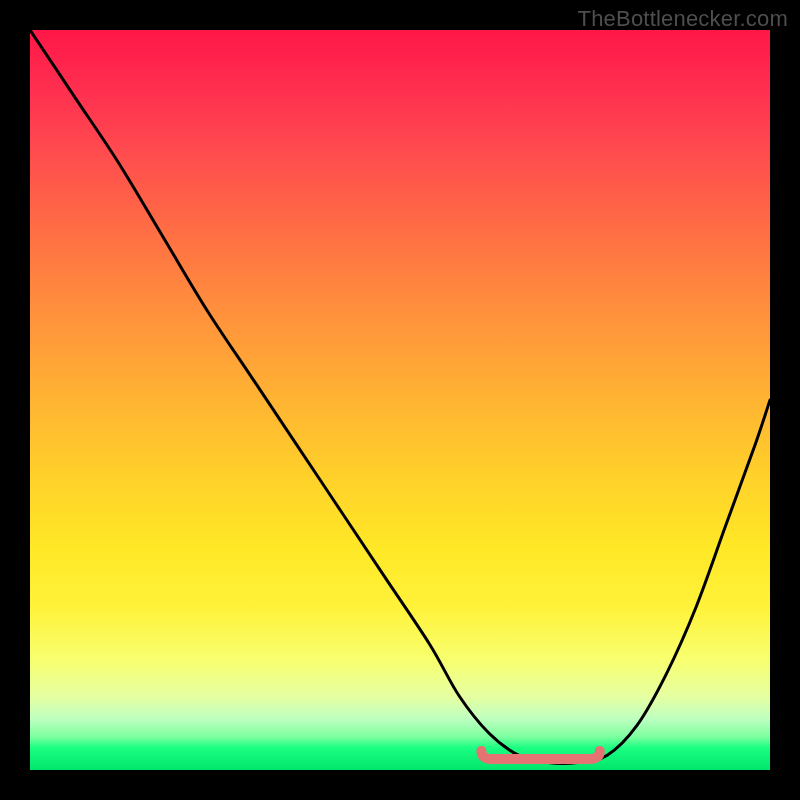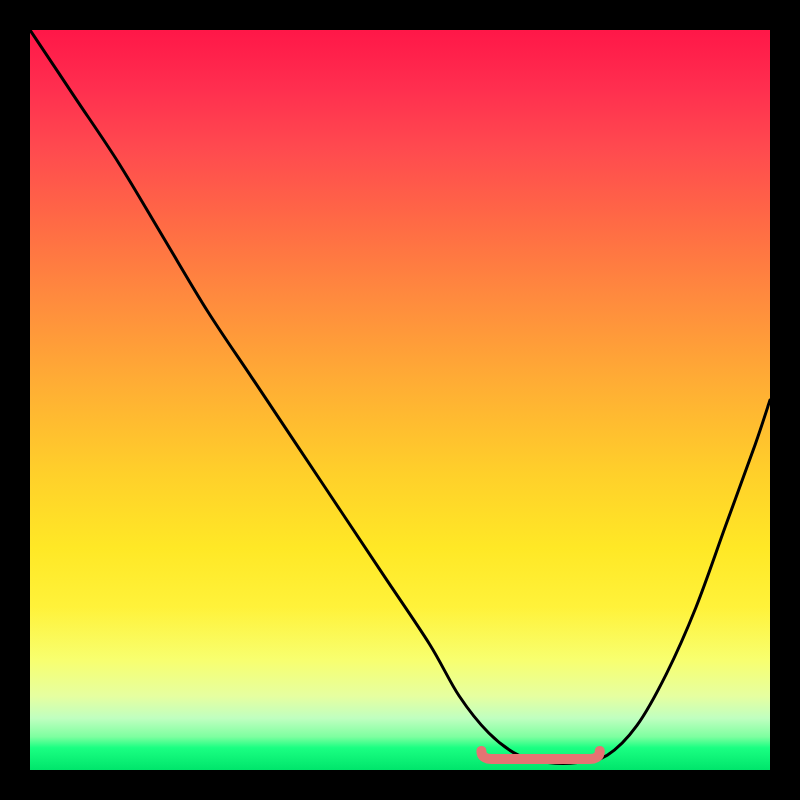--- a/index.html
+++ b/index.html
@@ -73,20 +73,21 @@
     font-size: 22px;
     letter-spacing: 0.2px;
     font-family: Arial, Helvetica, sans-serif;
   }
 </style>
 </head>
 <body>
 
 <div class="stage">
 
+  <div class="watermark">TheBottlenecker.com</div>
 
   <div class="frame">
     <div class="plot-area">
       <div class="gradient"></div>
 
       <svg class="curves" viewBox="0 0 740 740" preserveAspectRatio="none">
         <path id="curve-path" fill="none" stroke-width="3" stroke-linecap="round" stroke="#000000" d="M 0 0 C 7.3999999999999995 11.100000000000003, 29.6 44.40000000000002, 44.4 66.60000000000002 C 59.199999999999996 88.80000000000003, 74 109.76666666666671, 88.8 133.20000000000005 C 103.6 156.63333333333338, 118.39999999999999 182.5333333333334, 133.2 207.20000000000005 C 148 231.8666666666667, 162.79999999999998 257.76666666666665, 177.6 281.2 C 192.4 304.6333333333333, 207.2 325.59999999999997, 222 347.79999999999995 C 236.8 369.99999999999994, 251.59999999999997 392.2, 266.4 414.4 C 281.2 436.59999999999997, 296 458.8, 310.8 481 C 325.6 503.2, 340.4 525.4, 355.2 547.6 C 370 569.8000000000001, 387.2666666666667 594.4666666666667, 399.6 614.2 C 411.93333333333334 633.9333333333334, 419.3333333333333 651.2, 429.2 666 C 439.06666666666666 680.8, 448.93333333333334 693.1333333333333, 458.8 703 C 468.6666666666667 712.8666666666667, 478.53333333333336 720.2666666666667, 488.40000000000003 725.2 C 498.2666666666667 730.1333333333334, 508.1333333333333 731.3666666666667, 518 732.6 C 527.8666666666667 733.8333333333334, 537.7333333333333 733.8333333333334, 547.6 732.6 C 557.4666666666667 731.3666666666667, 567.3333333333334 731.3666666666667, 577.2 725.2 C 587.0666666666667 719.0333333333334, 596.9333333333333 709.1666666666667, 606.8 695.6 C 616.6666666666666 682.0333333333333, 626.5333333333333 663.5333333333333, 636.4 643.8 C 646.2666666666667 624.0666666666666, 656.1333333333333 601.8666666666667, 666 577.2 C 675.8666666666667 552.5333333333334, 685.7333333333332 522.9333333333333, 695.5999999999999 495.79999999999995 C 705.4666666666666 468.66666666666663, 717.8 435.3666666666666, 725.1999999999999 414.4 C 732.5999999999999 393.43333333333334, 737.5333333333333 377.4, 740 370"></path>
         <path id="flat-marker" fill="none" stroke-width="10" stroke-linecap="round" stroke="#e57373" d="M 451.4 720.9 Q 451.4 728.9, 461.4 728.9 L 559.8000000000001 728.9 Q 569.8000000000001 728.9, 569.8000000000001 720.9"></path>
       </svg>
     </div>

